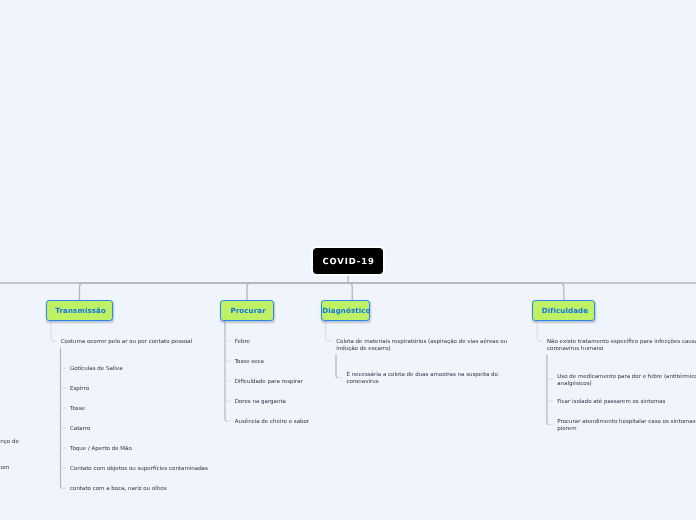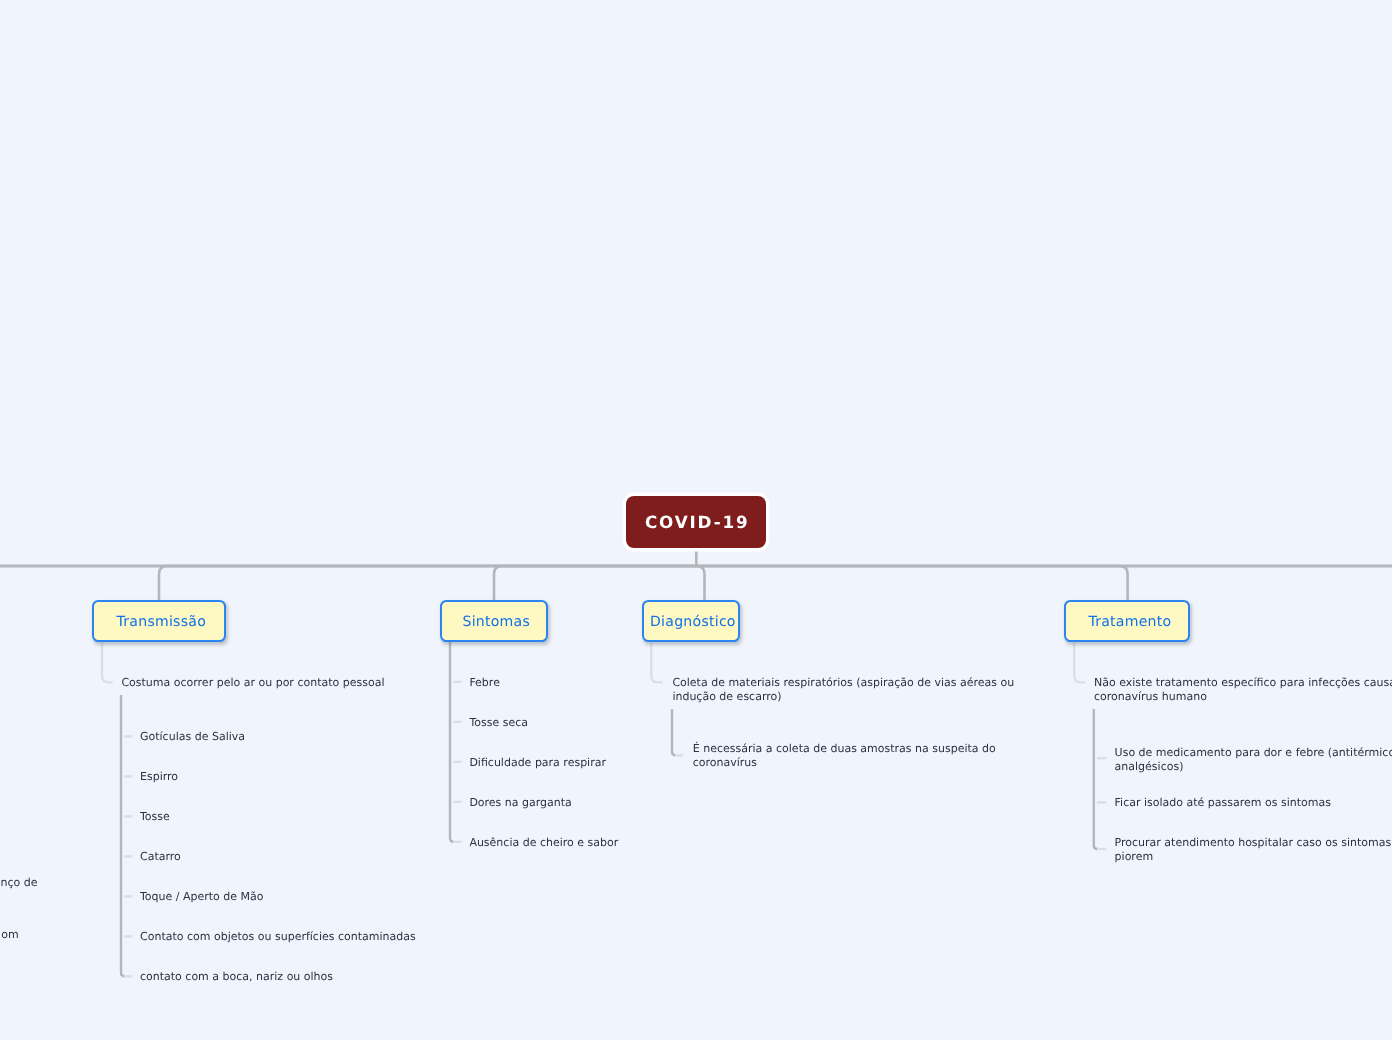--- a/index.html
+++ b/index.html
@@ -4,26 +4,26 @@
 <title>COVID-19</title>
 <style>
   html,body{margin:0;padding:0;}
   body{width:696px;height:520px;overflow:hidden;background:#f0f4fc;
        font-family:"DejaVu Sans",sans-serif;
        -webkit-font-smoothing:antialiased;text-rendering:geometricPrecision;}
   .canvas{position:relative;width:696px;height:520px;overflow:hidden;}
   svg.lines{position:absolute;left:0;top:0;width:696px;height:520px;overflow:visible;}
 
   .node{position:absolute;box-sizing:border-box;}
-  .root-node{background:#7f1d1d;color:#ffffff;border-radius:4px;font-weight:bold;
+  .root-node{background:#000000;color:#ffffff;border-radius:4px;font-weight:bold;
              font-size:8.4px;letter-spacing:0.92px;text-indent:0.92px;display:flex;
              align-items:center;justify-content:center;box-shadow:0 0 0 1.7px #ffffff;transform:translateZ(0);
              padding-top:1.1px;box-sizing:border-box;}
-  .branch-node{background:#fef9c3;color:#0f72e8;border:1.7px solid #2a85f0;border-radius:3.2px;
-               font-weight:normal;font-size:7.05px;letter-spacing:.12px;text-indent:2.3px;
+  .branch-node{background:#bef264;color:#0f72e8;border:1.7px solid #2a85f0;border-radius:3.2px;
+               font-weight:bold;font-size:7.05px;letter-spacing:.12px;text-indent:2.3px;
                display:flex;align-items:center;justify-content:center;
                box-shadow:.8px 1.2px 1.6px rgba(80,88,102,.30);transform:translateZ(0);text-align:right;}
   .leaf-line{position:absolute;font-size:5.5px;color:#2c3242;line-height:6px;
              white-space:pre;transform:translateZ(0);}
 </style>
 </head>
 <body>
 
 <div class="canvas">
 
@@ -55,23 +55,23 @@
       <path d="M 537.1 320.7 L 537.1 337.59999999999997 Q 537.1 341.2 540.7 341.2 L 542.7 341.2" fill="none" stroke="#dcdee6" stroke-width="1.2" stroke-linecap="butt"></path>
       <path d="M 546.9 354.5 L 546.9 422.7 Q 546.9 424.5 548.6999999999999 424.5" fill="none" stroke="#b3b6bb" stroke-width="1.2" stroke-linecap="butt"></path>
       <path d="M 548.5 379.1 L 553.2 379.1" fill="none" stroke="#dcdee6" stroke-width="1.2" stroke-linecap="butt"></path>
       <path d="M 548.5 401.2 L 553.2 401.2" fill="none" stroke="#dcdee6" stroke-width="1.2" stroke-linecap="butt"></path>
       <path d="M 548.5 424.5 L 553.2 424.5" fill="none" stroke="#dcdee6" stroke-width="1.2" stroke-linecap="butt"></path>
     </svg>
 
   <div id="nodes">
     <div class="node root-node" id="n-root" style="left: 313.1px; top: 247.8px; width: 70.1px; height: 26.1px;">COVID-19</div>
     <div class="node branch-node" id="n-b0" style="left: 46.1px; top: 300px; width: 66.8px; height: 20.7px;">Transmissão</div>
-    <div class="node branch-node" id="n-b1" style="left: 220.3px; top: 300px; width: 53.4px; height: 20.7px;">Sintomas</div>
+    <div class="node branch-node" id="n-b1" style="left: 220.3px; top: 300px; width: 53.4px; height: 20.7px;">Procurar</div>
     <div class="node branch-node" id="n-b2" style="left: 320.8px; top: 300px; width: 49px; height: 20.7px;">Diagnóstico</div>
-    <div class="node branch-node" id="n-b3" style="left: 532.3px; top: 300px; width: 63px; height: 20.7px;">Tratamento</div>
+    <div class="node branch-node" id="n-b3" style="left: 532.3px; top: 300px; width: 63px; height: 20.7px;">Dificuldade</div>
   <div class="leaf-line" style="left: 60.7px; top: 339.2px;">Costuma ocorrer pelo ar ou por contato pessoal</div>
       <div class="leaf-line" style="left: 70px; top: 366.2px;">Gotículas de Saliva</div>
       <div class="leaf-line" style="left: 70px; top: 386.2px;">Espirro</div>
       <div class="leaf-line" style="left: 70px; top: 406.2px;">Tosse</div>
       <div class="leaf-line" style="left: 70px; top: 426.2px;">Catarro</div>
       <div class="leaf-line" style="left: 70px; top: 446.2px;">Toque / Aperto de Mão</div>
       <div class="leaf-line" style="left: 70px; top: 466.2px;">Contato com objetos ou superfícies contaminadas</div>
       <div class="leaf-line" style="left: 70px; top: 486.2px;">contato com a boca, nariz ou olhos</div>
       <div class="leaf-line" style="left: 234.7px; top: 338.9px;">Febre</div>
       <div class="leaf-line" style="left: 234.7px; top: 358.9px;">Tosse seca</div>

